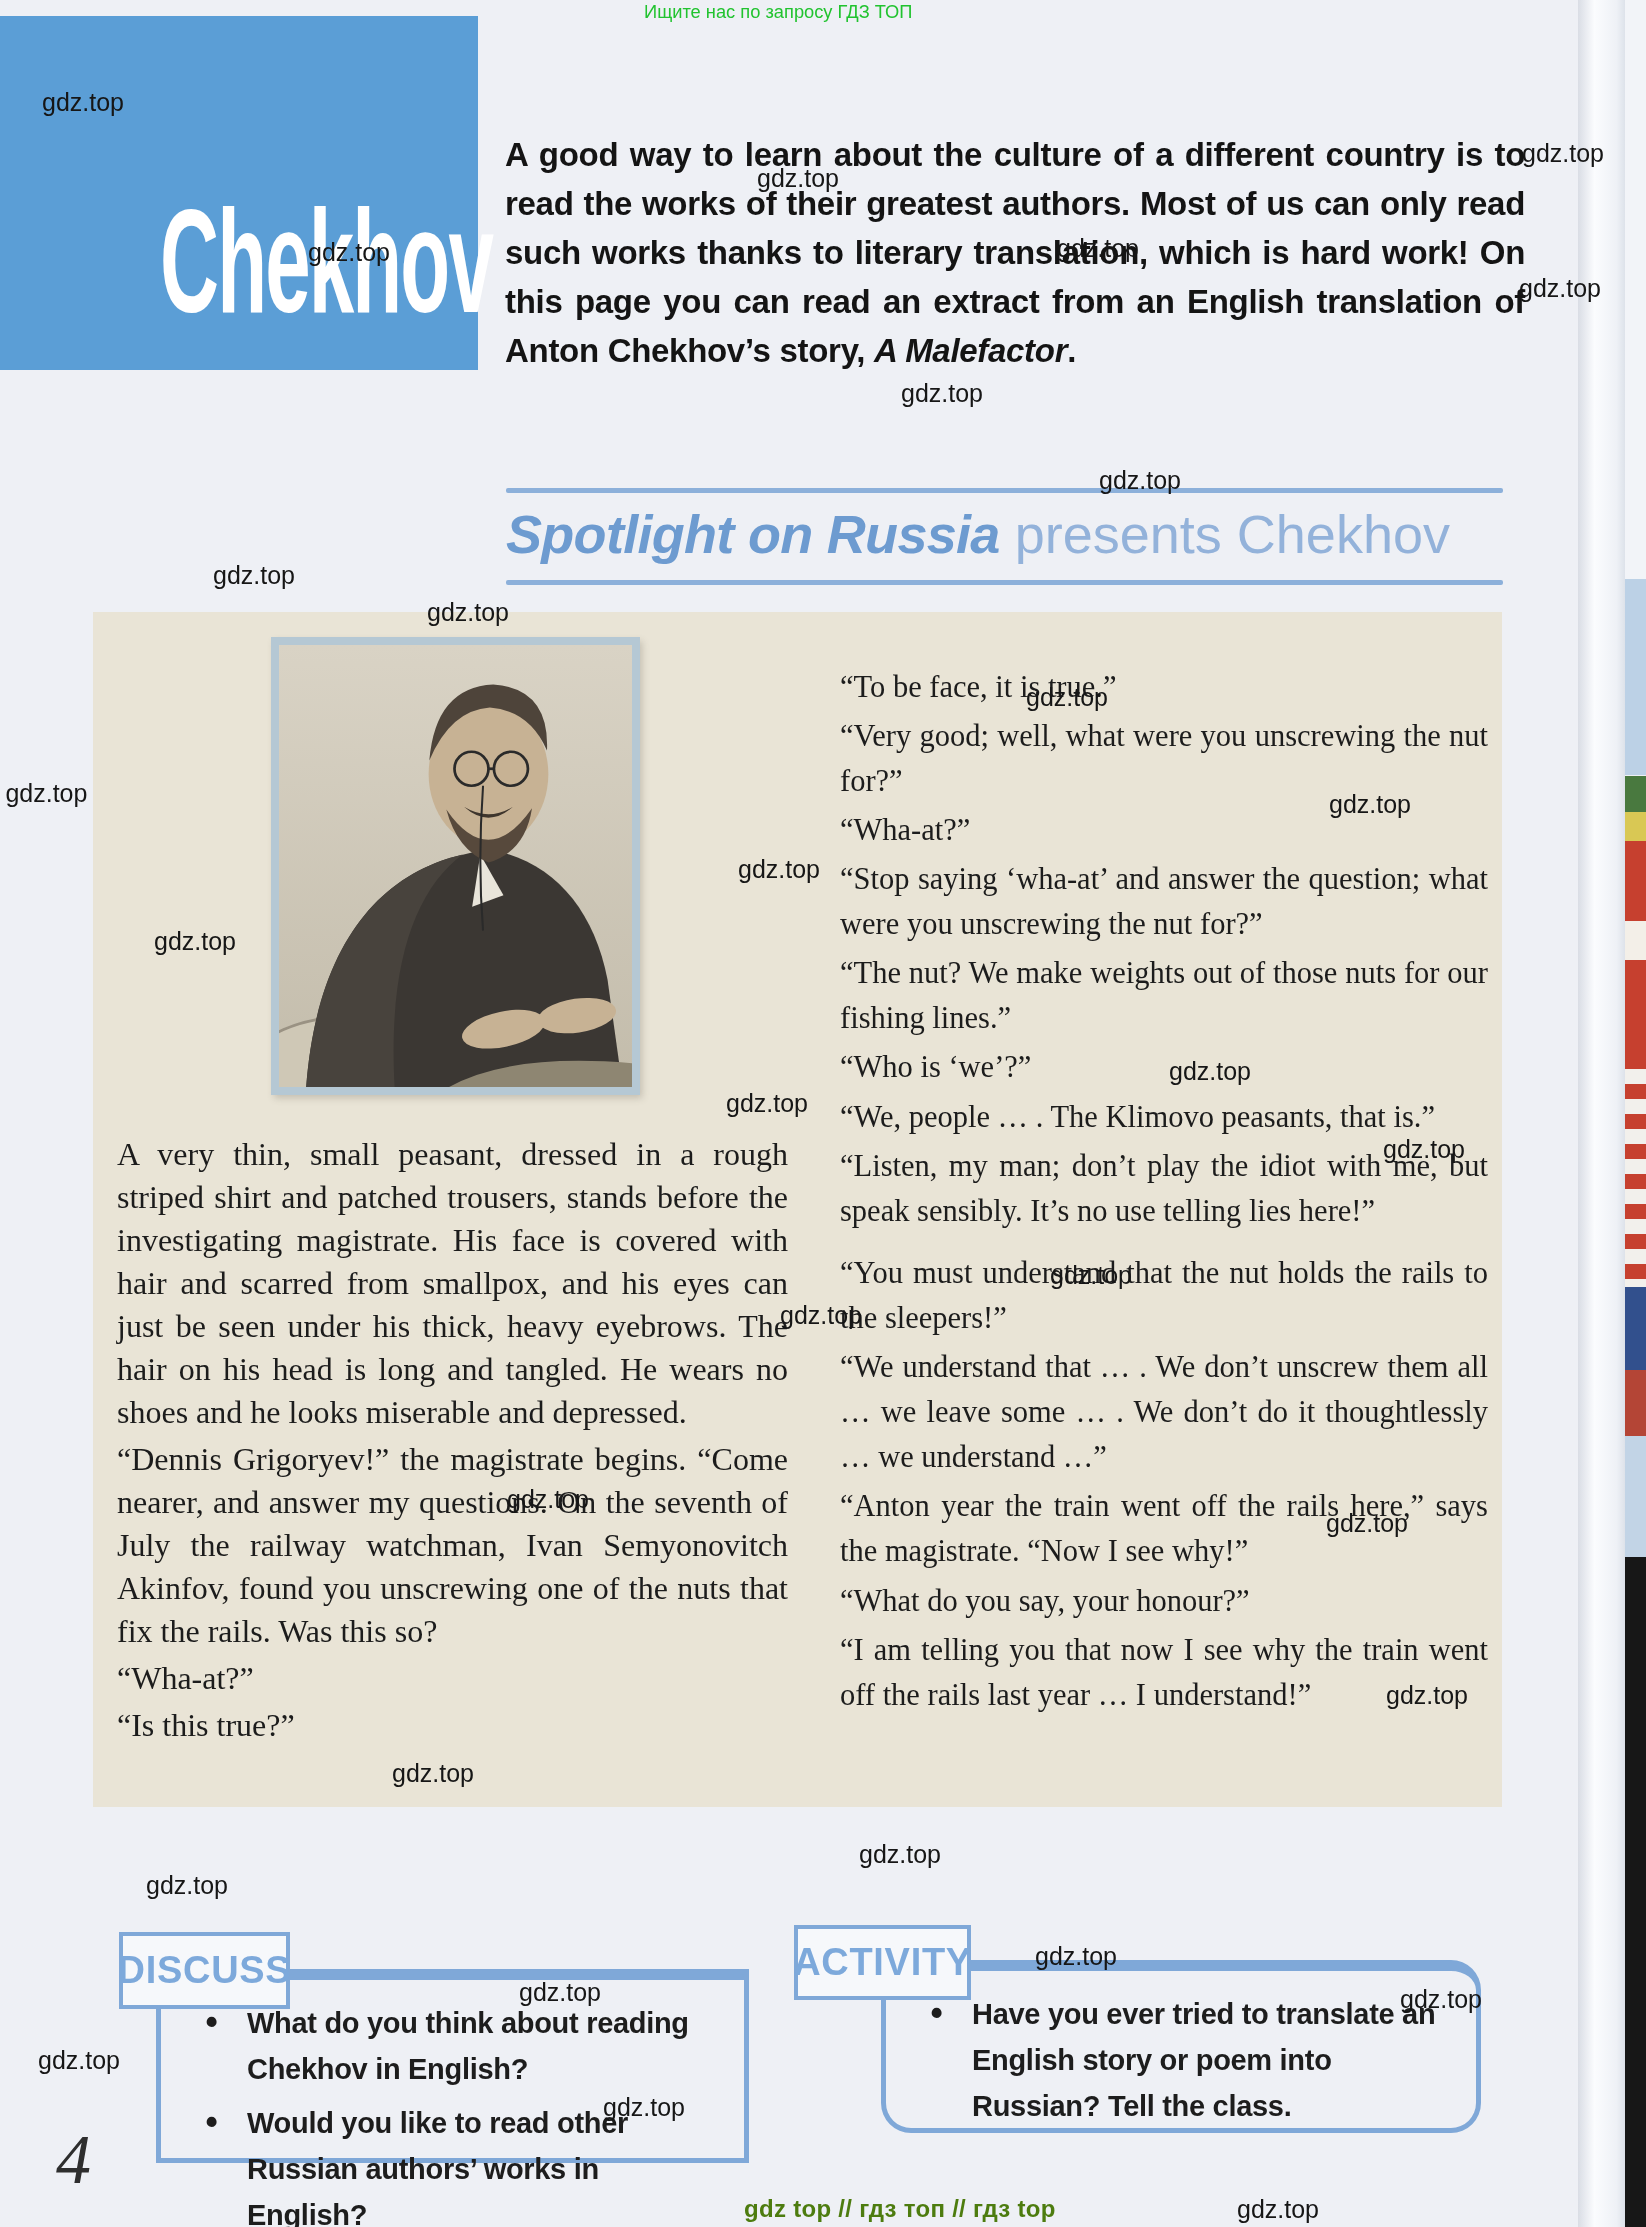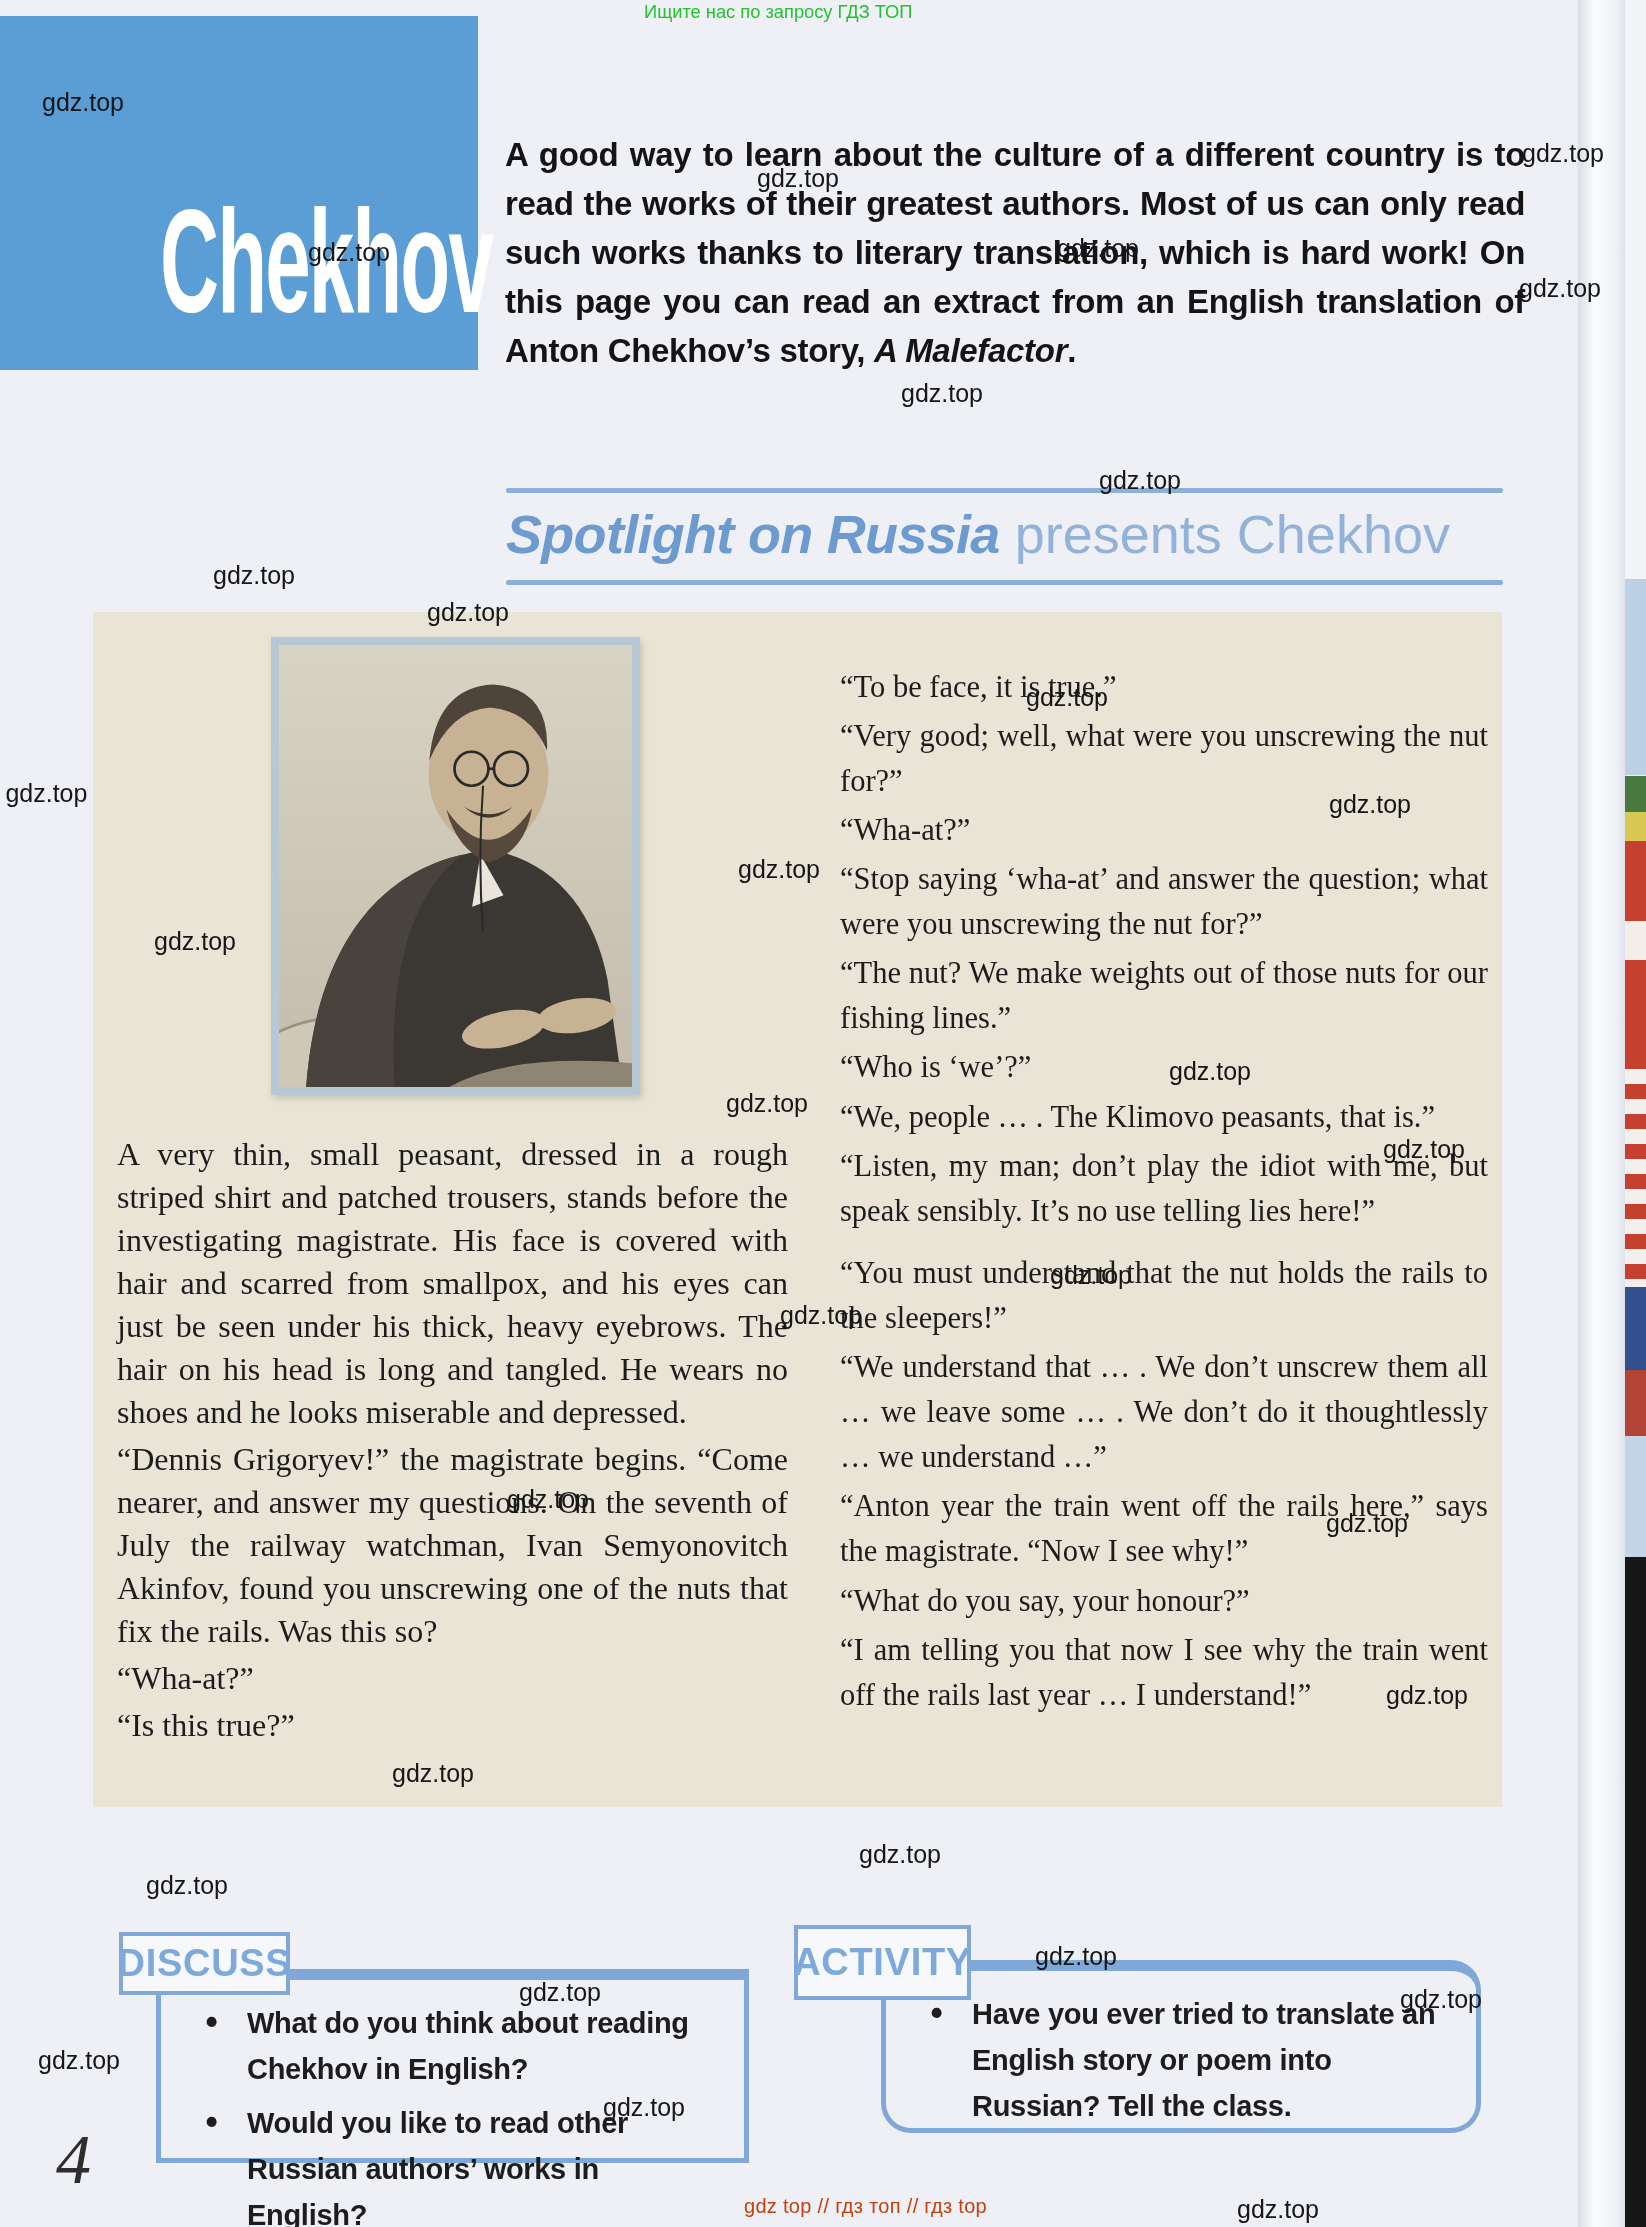--- a/index.html
+++ b/index.html
@@ -70,40 +70,41 @@
 
   
   .callout-box{border:5.4px solid #7fa8d8;border-top-width:11px;box-sizing:border-box;}
   .discuss-box{left:156px;top:1969px;width:593px;height:194px;}
   .activity-box{left:881px;top:1960px;width:600px;height:173px;border-radius:30px;}
   .callout-tab{
     background:#f6f8fb;border:4.7px solid #7fa8d8;box-sizing:border-box;
     color:#7da9db;font-weight:700;font-size:38px;letter-spacing:0.7px;
     display:flex;align-items:center;justify-content:center;z-index:3;
   }
-  .discuss-tab{left:119px;top:1932px;width:171px;height:63px;}
+  .discuss-tab{left:119px;top:1932px;width:171px;height:77px;}
   .activity-tab{left:794px;top:1925px;width:177px;height:75px;}
   .callout-box ul{margin:0;padding:20.3px 24.4px 0 43px;list-style:none;}
   .callout-box li{
     position:relative;padding-left:43px;margin-bottom:8.1px;
     font-size:29px;line-height:46px;font-weight:700;color:#1d1d1d;
     letter-spacing:-0.3px;
   }
   .callout-box li::before{
     content:"\2022";position:absolute;left:1.4px;top:-1.4px;font-size:35px;color:#1d1d1d;
   }
 
   
   .page-number{
     left:56px;top:2125px;font-family:"Liberation Serif",serif;font-style:italic;
     font-size:70px;color:#2e2e2e;line-height:1;
   }
   .footer-purple{
-    left:744px;top:2195px;font-size:20px;color:#c2410c;letter-spacing:0.3px;
+    left:744px;top:2195px;font-size:24px;color:#4d7c0f;letter-spacing:0.3px;
     white-space:nowrap;
+    font-weight:bold;
   }
 
   
   .edge-fold{
     left:1578px;top:0;width:47px;height:2227px;
     background:linear-gradient(90deg,rgba(170,178,192,.30),#fbfcfe 35%,#eef1f6 82%,#dde2ea);
   }
   .edge-strip{left:1625px;width:22px;}
   .strip-1{top:0;height:579px;background:#f2f4f8;}
   .strip-2{top:579px;height:196px;background:#bcd1e6;}

